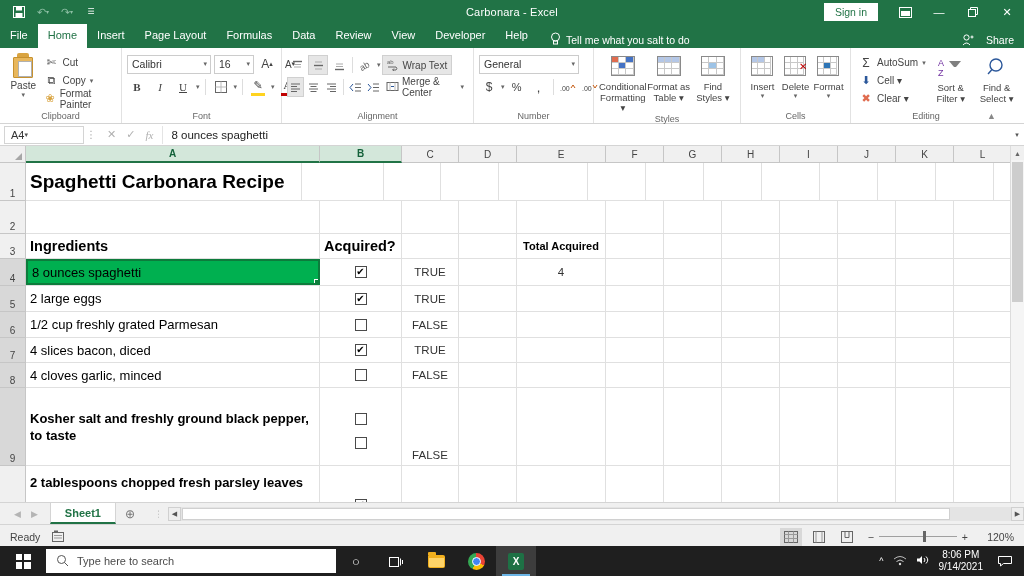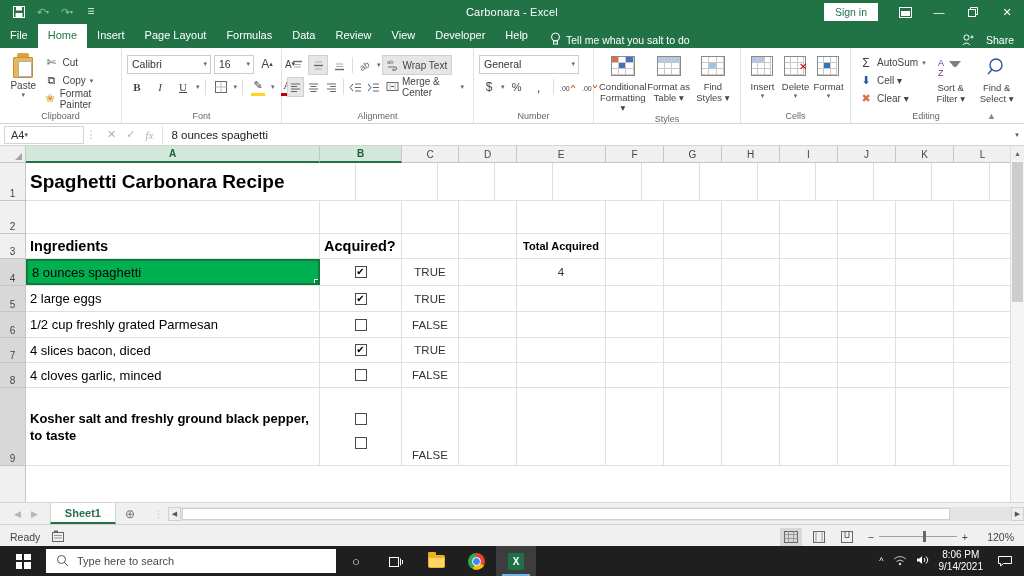--- a/index.html
+++ b/index.html
@@ -774,21 +774,21 @@
       <div class="rowhdr sel" style="height:26px">6</div>
       <div class="rowhdr sel" style="height:25px">7</div>
       <div class="rowhdr sel" style="height:25px">8</div>
       <div class="rowhdr sel" style="height:78px">9</div>
       <div class="rowhdr" style="height:52px">10</div>
     </div>
 
     <div class="cells-area">
 
       <div class="grid-row" style="height:38px">
-        <div class="cell title-cell" style="width:330px">Spaghetti Carbonara Recipe</div>
+        <div class="cell title-cell" style="width:276px">Spaghetti Carbonara Recipe</div>
         <div class="cell" style="width:82px"></div>
         <div class="cell" style="width:57px"></div>
         <div class="cell" style="width:58px"></div>
         <div class="cell" style="width:89px"></div>
         <div class="cell" style="width:58px"></div>
         <div class="cell" style="width:58px"></div>
         <div class="cell" style="width:58px"></div>
         <div class="cell" style="width:58px"></div>
         <div class="cell" style="width:58px"></div>
         <div class="cell" style="width:58px"></div>
@@ -939,20 +939,40 @@
         <div class="cell" style="width:89px"></div>
         <div class="cell" style="width:58px"></div>
         <div class="cell" style="width:58px"></div>
         <div class="cell" style="width:58px"></div>
         <div class="cell" style="width:58px"></div>
         <div class="cell" style="width:58px"></div>
         <div class="cell" style="width:58px"></div>
         <div class="cell" style="width:58px"></div>
       </div>
 
+      <div class="grid-row" style="height:52px">
+        <div class="cell wrapc" style="width:294px;padding-top:8px">2 tablespoons chopped fresh parsley leaves</div>
+        <div class="cell" style="width:82px;align-items:flex-end;padding-bottom:6px">
+          <span class="cb-wrap">
+              <span class="ckbox">
+                <span>✔</span>
+              </span>
+            </span>
+        </div>
+        <div class="cell ctr" style="width:57px;align-items:flex-end;padding-bottom:4px">TRUE</div>
+        <div class="cell" style="width:58px"></div>
+        <div class="cell" style="width:89px"></div>
+        <div class="cell" style="width:58px"></div>
+        <div class="cell" style="width:58px"></div>
+        <div class="cell" style="width:58px"></div>
+        <div class="cell" style="width:58px"></div>
+        <div class="cell" style="width:58px"></div>
+        <div class="cell" style="width:58px"></div>
+        <div class="cell" style="width:58px"></div>
+      </div>
     </div>
   </div>
 
   <div class="vscroll">
     <div class="vs-btn">▲</div>
     <div class="vs-thumb"></div>
   </div>
 </div>
 
 <div class="sheetbar">

